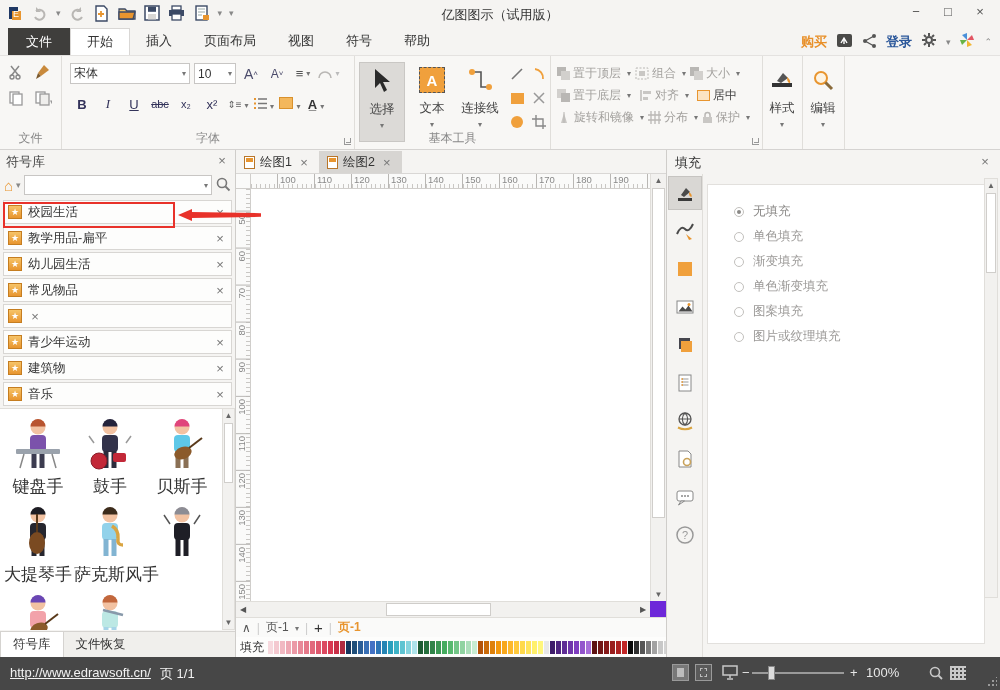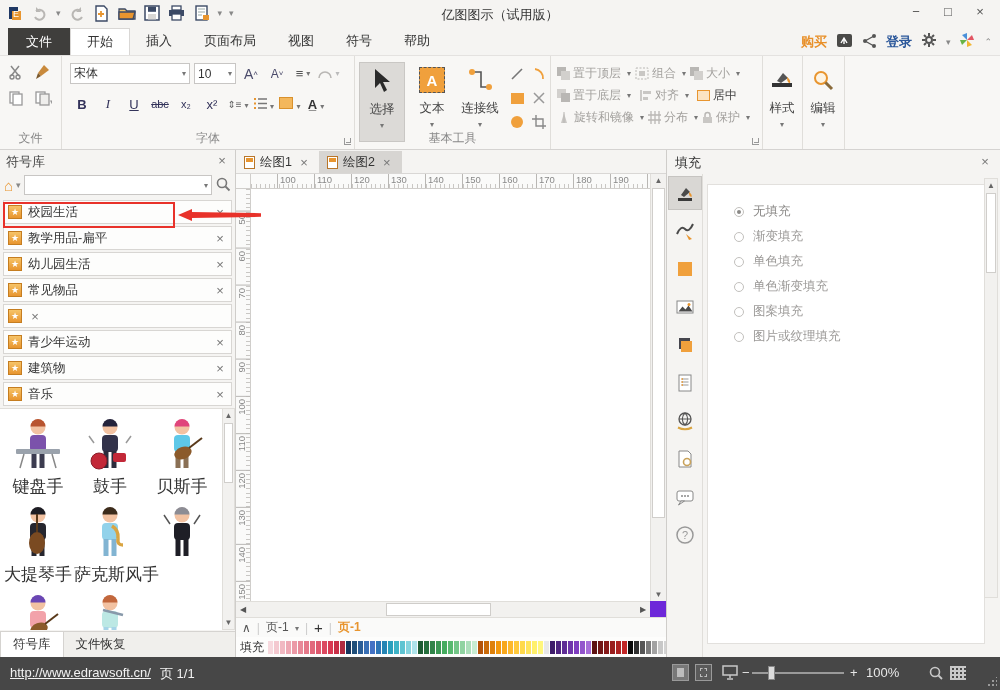--- a/index.html
+++ b/index.html
@@ -887,25 +887,25 @@
         </div>
       </div>
     <div id="fill-card" class="abs">
       <div id="fill-options" style="padding-top:14px;">
           <div class="fopt sel">
             <span class="radio"></span>
             <span class="folab">无填充</span>
           </div>
           <div class="fopt">
             <span class="radio"></span>
-            <span class="folab">渐变填充</span>
+            <span class="folab">单色填充</span>
           </div>
           <div class="fopt">
             <span class="radio"></span>
-            <span class="folab">单色填充</span>
+            <span class="folab">渐变填充</span>
           </div>
           <div class="fopt">
             <span class="radio"></span>
             <span class="folab">单色渐变填充</span>
           </div>
           <div class="fopt">
             <span class="radio"></span>
             <span class="folab">图案填充</span>
           </div>
           <div class="fopt">

